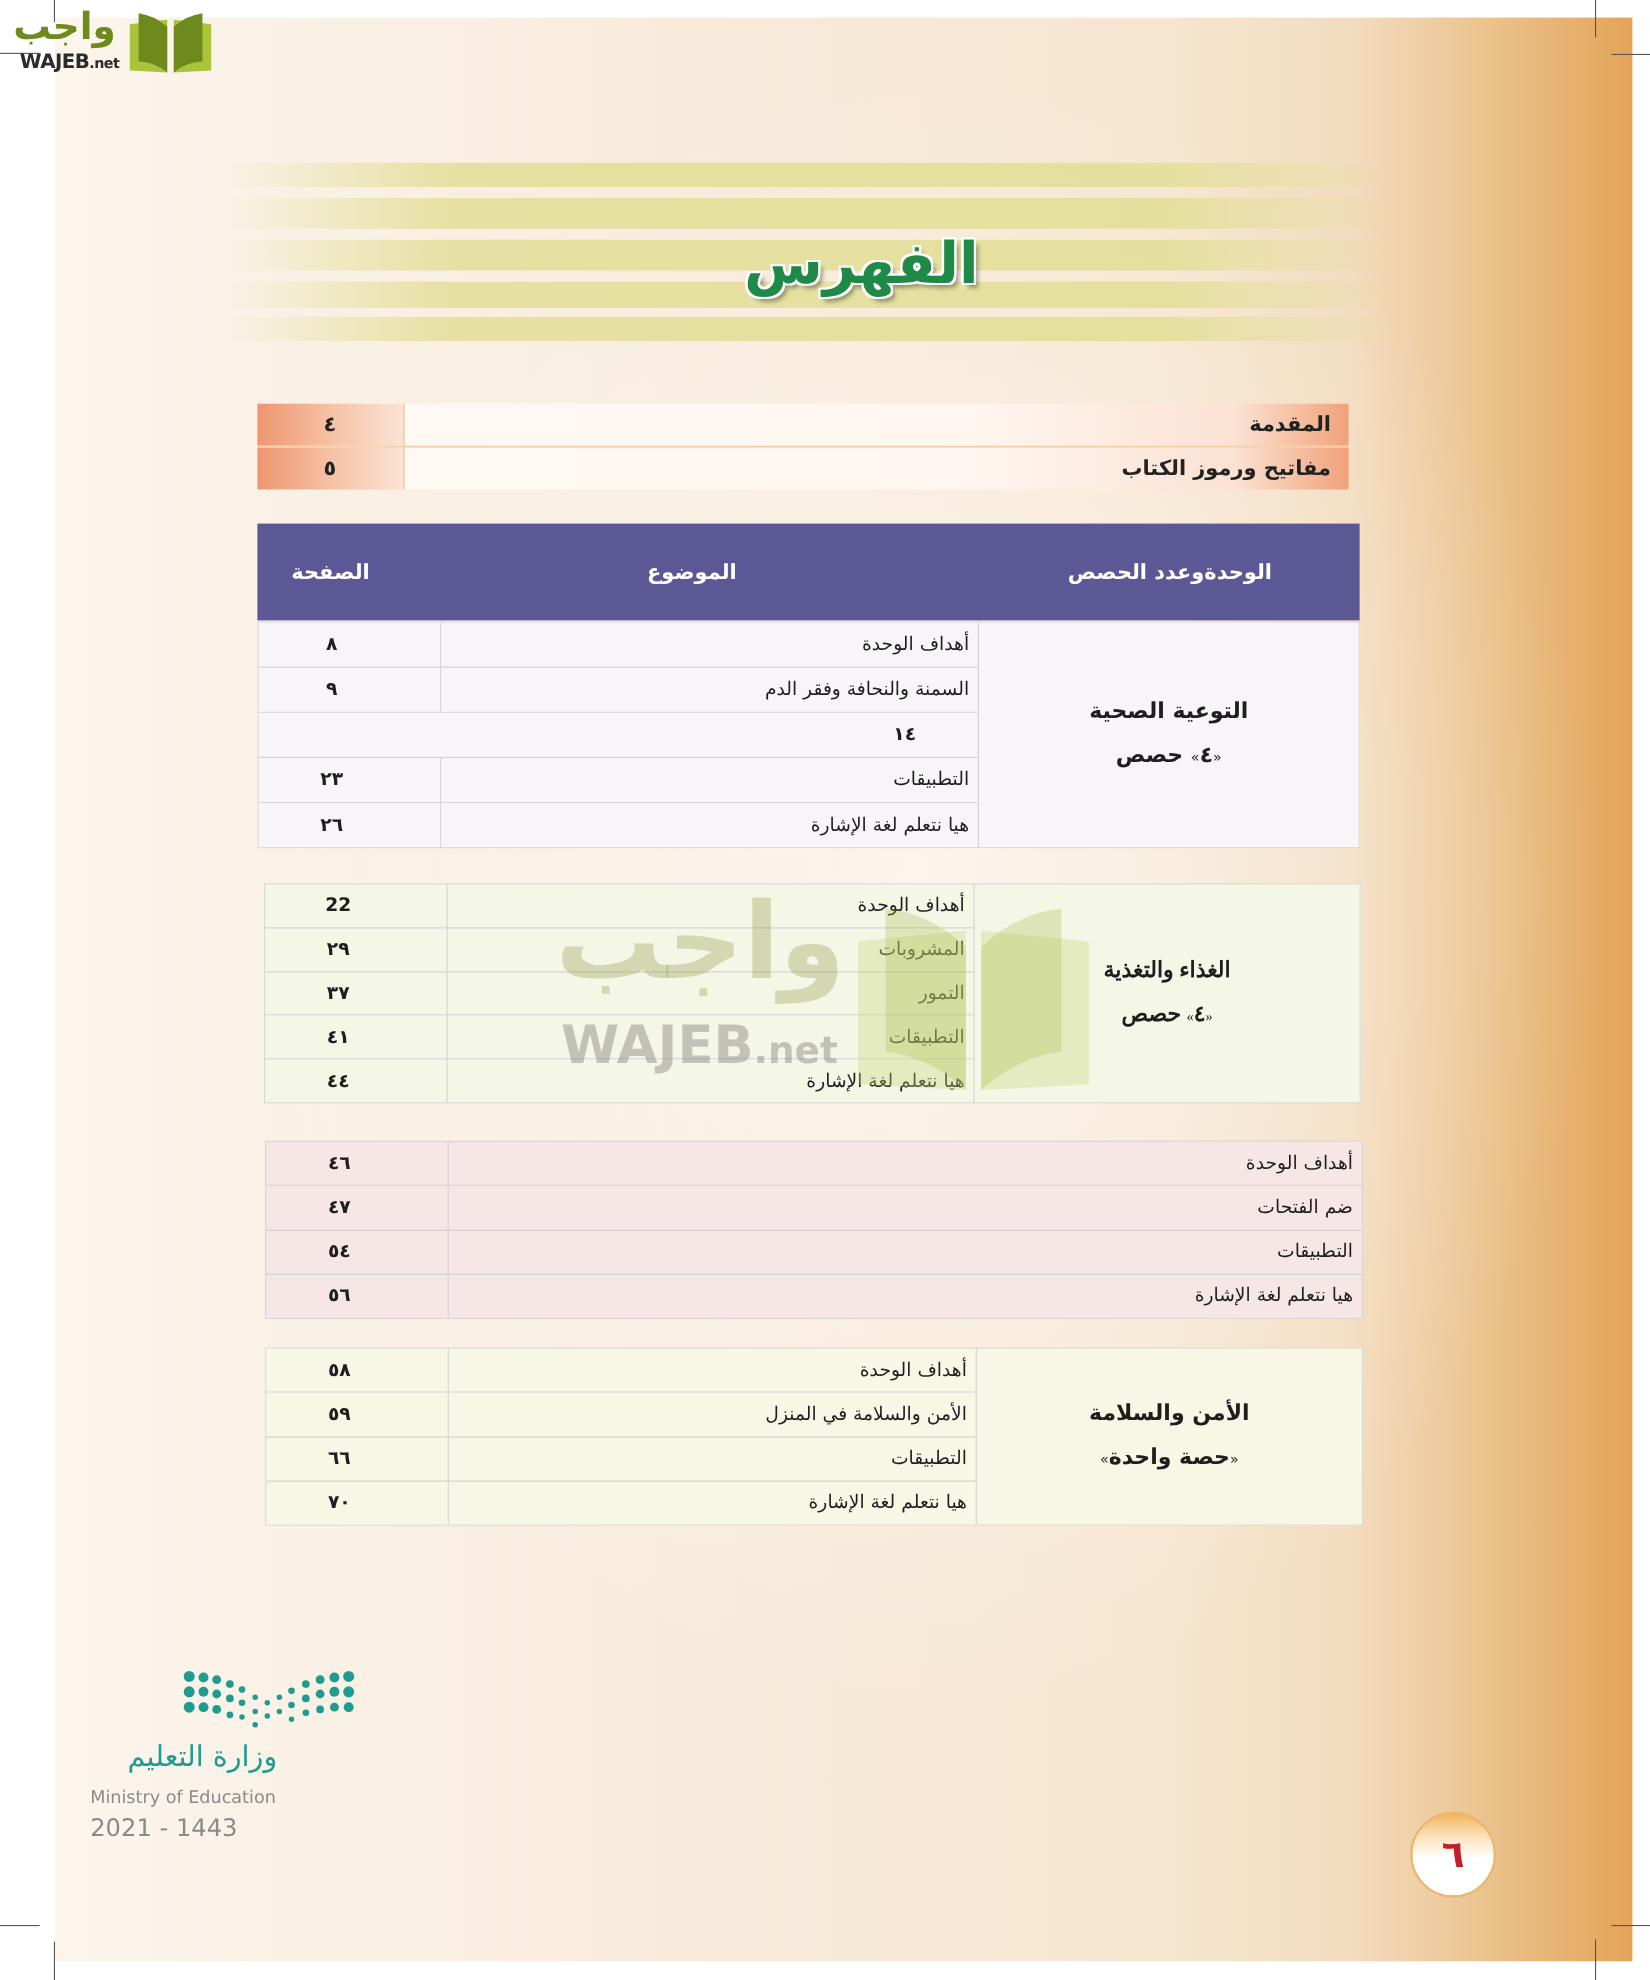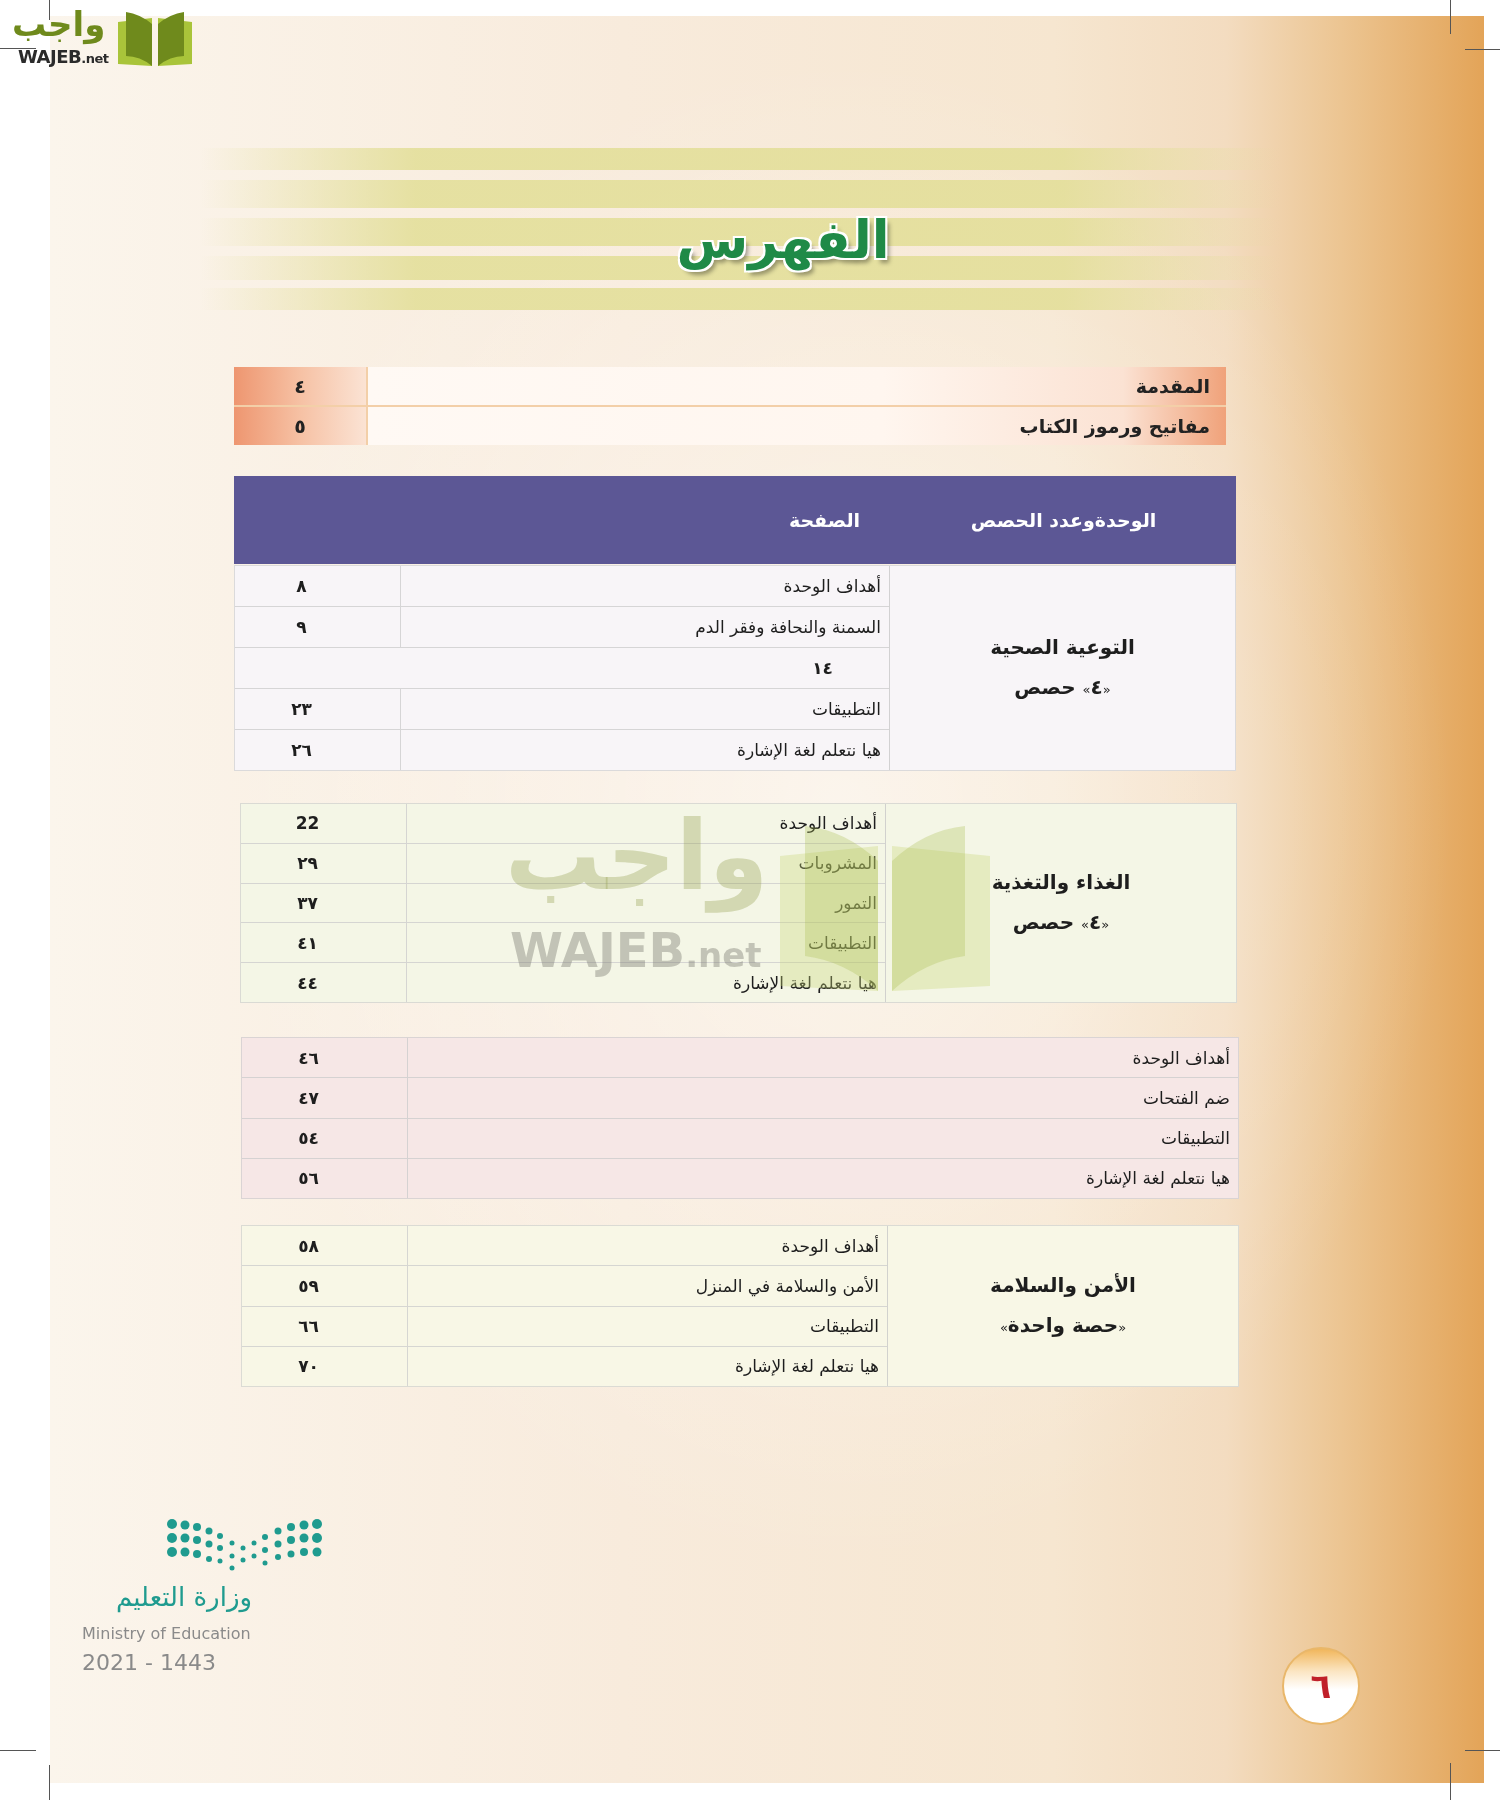--- a/index.html
+++ b/index.html
@@ -125,20 +125,21 @@
     <div class="intro-topic">مفاتيح ورموز الكتاب</div>
     <div class="intro-page">٥</div>
   </div>
 </div>
 
 <div class="main-head">
   <div class="mh-unit">
     <span>الوحدة</span>
     <span>وعدد الحصص</span>
   </div>
+  <div class="mh-topic">الموضوع</div>
   <div class="mh-page">الصفحة</div>
 </div>
 
 <div class="group" style="left:234px;top:565px;width:1000px;height:204px;background:#f8f5f8;">
   <div class="g-unit">
     <span>التوعية الصحية</span>
     <span><span class="q">«</span><span>٤</span><span class="q">»</span> <span>حصص</span></span>
   </div>
   <div class="g-rows">
     <div class="g-row">
@@ -157,21 +158,21 @@
         <div class="g-page">٢٣</div>
       </div>
     <div class="g-row">
         <div class="g-topic">هيا نتعلم لغة الإشارة</div>
         <div class="g-page">٢٦</div>
       </div>
   </div>
 </div>
 
 <div class="group" style="left:240px;top:803px;width:995px;height:198px;background:#f4f6e6;">
-  <div class="g-unit" style="width:350px;">
+  <div class="g-unit" style="width:350px;font-family:Liberation Serif, serif;">
     <span>الغذاء والتغذية</span>
     <span><span class="q">«</span><span>٤</span><span class="q">»</span> <span>حصص</span></span>
   </div>
   <div class="g-rows">
     <div class="g-row">
         <div class="g-topic">أهداف الوحدة</div>
         <div class="g-page">22</div>
       </div>
     <div class="g-row">
         <div class="g-topic">المشروبات</div>

